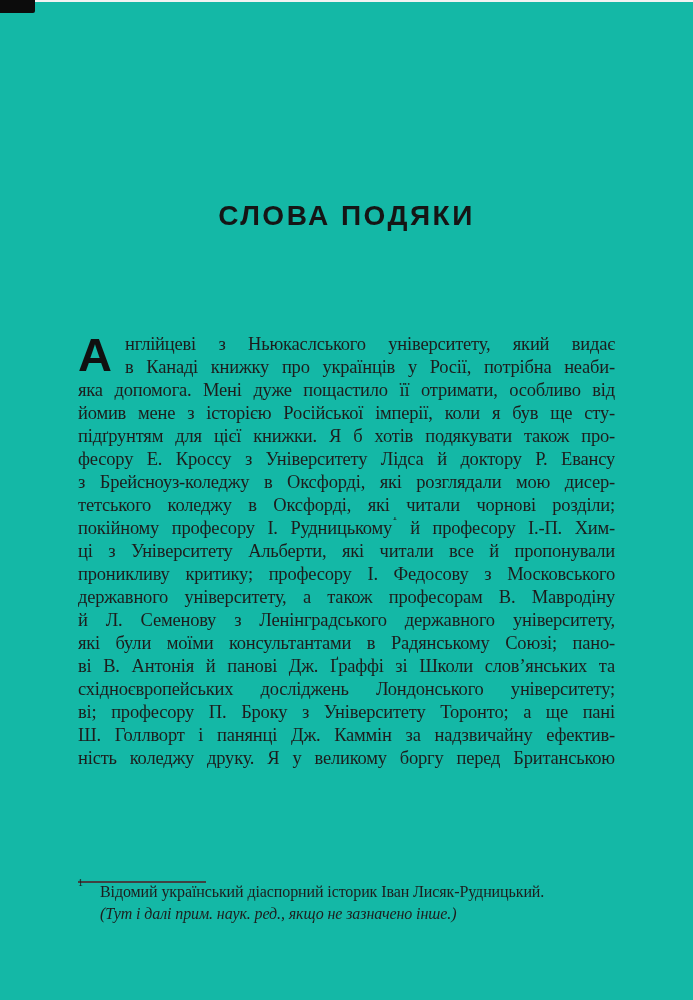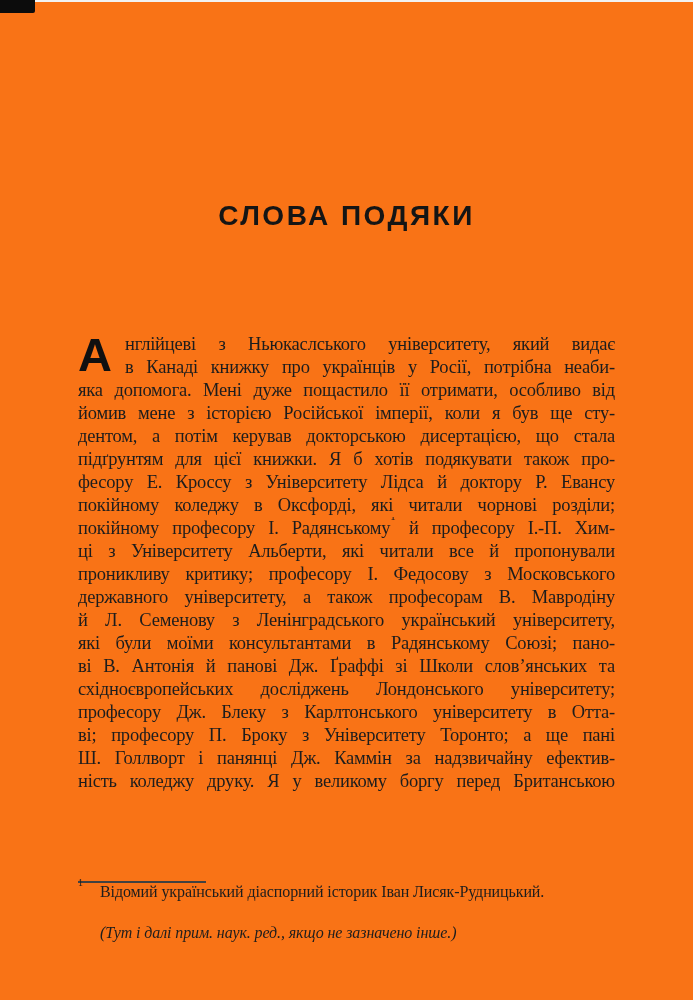--- a/index.html
+++ b/index.html
@@ -74,51 +74,50 @@
   }
   .fn-line1 { padding-left: 22px; text-indent: -22px; }
   .fn-marker {
     display: inline-block;
     width: 22px;
     text-indent: 0;
     font-size: 10px;
     position: relative;
     top: -5px;
   }
-  .fn-line2 { padding-left: 22px; font-style: italic; margin-top: 19px; }
+  .fn-line2 { padding-left: 22px; font-style: italic; }
 </style>
 </head>
 <body>
 
-<div class="page" style="background: #f97316; color: rgb(29, 29, 29);">
+<div class="page" style="background: #14b8a6; color: rgb(29, 29, 29);">
   <div class="top-edge" style="background: rgb(242, 242, 242);"></div>
   <div class="scan-mark" style="background: rgb(12, 12, 12);"></div>
 
   <h1 class="title">СЛОВА ПОДЯКИ</h1>
 
   <div class="body-block">
     <div class="dropcap">А</div>
     <div>
         <div class="bline">нглійцеві з Ньюкаслського університету, який видає</div>
         <div class="bline">в Канаді книжку про українців у Росії, потрібна неаби-</div>
         <div class="bline">яка допомога. Мені дуже пощастило її отримати, особливо від</div>
         <div class="bline">йомив мене з історією Російської імперії, коли я був ще сту-</div>
-        <div class="bline">дентом, а потім керував докторською дисертацією, що стала</div>
         <div class="bline">підґрунтям для цієї книжки. Я б хотів подякувати також про-</div>
         <div class="bline">фесору Е. Кроссу з Університету Лідса й доктору Р. Евансу</div>
-        <div class="bline">покійному коледжу в Оксфорді, які читали чорнові розділи;</div>
-        <div class="bline"><span>покійному професору І. Радянському</span><sup class="bsup">1</sup><span> й професору І.-П. Хим-</span></div>
+        <div class="bline">з Брейсноуз-коледжу в Оксфорді, які розглядали мою дисер-</div>
+        <div class="bline">тетського коледжу в Оксфорді, які читали чорнові розділи;</div>
+        <div class="bline"><span>покійному професору І. Рудницькому</span><sup class="bsup">1</sup><span> й професору І.-П. Хим-</span></div>
         <div class="bline">ці з Університету Альберти, які читали все й пропонували</div>
         <div class="bline">проникливу критику; професору І. Федосову з Московського</div>
         <div class="bline">державного університету, а також професорам В. Мавродіну</div>
-        <div class="bline">й Л. Семенову з Ленінградського український університету,</div>
+        <div class="bline">й Л. Семенову з Ленінградського державного університету,</div>
         <div class="bline">які були моїми консультантами в Радянському Союзі; пано-</div>
         <div class="bline">ві В. Антонія й панові Дж. Ґраффі зі Школи слов’янських та</div>
         <div class="bline">східноєвропейських досліджень Лондонського університету;</div>
-        <div class="bline">професору Дж. Блеку з Карлтонського університету в Отта-</div>
         <div class="bline">ві; професору П. Броку з Університету Торонто; а ще пані</div>
         <div class="bline">Ш. Голлворт і панянці Дж. Каммін за надзвичайну ефектив-</div>
         <div class="bline">ність коледжу друку. Я у великому боргу перед Британською</div>
       </div>
   </div>
 
   <div class="fn-rule" style="background: rgb(65, 65, 65);"></div>
 
   <div class="footnote">
     <div class="fn-line1"><sup class="fn-marker">1</sup><span>Відомий український діаспорний історик Іван Лисяк-Рудницький.</span></div>

